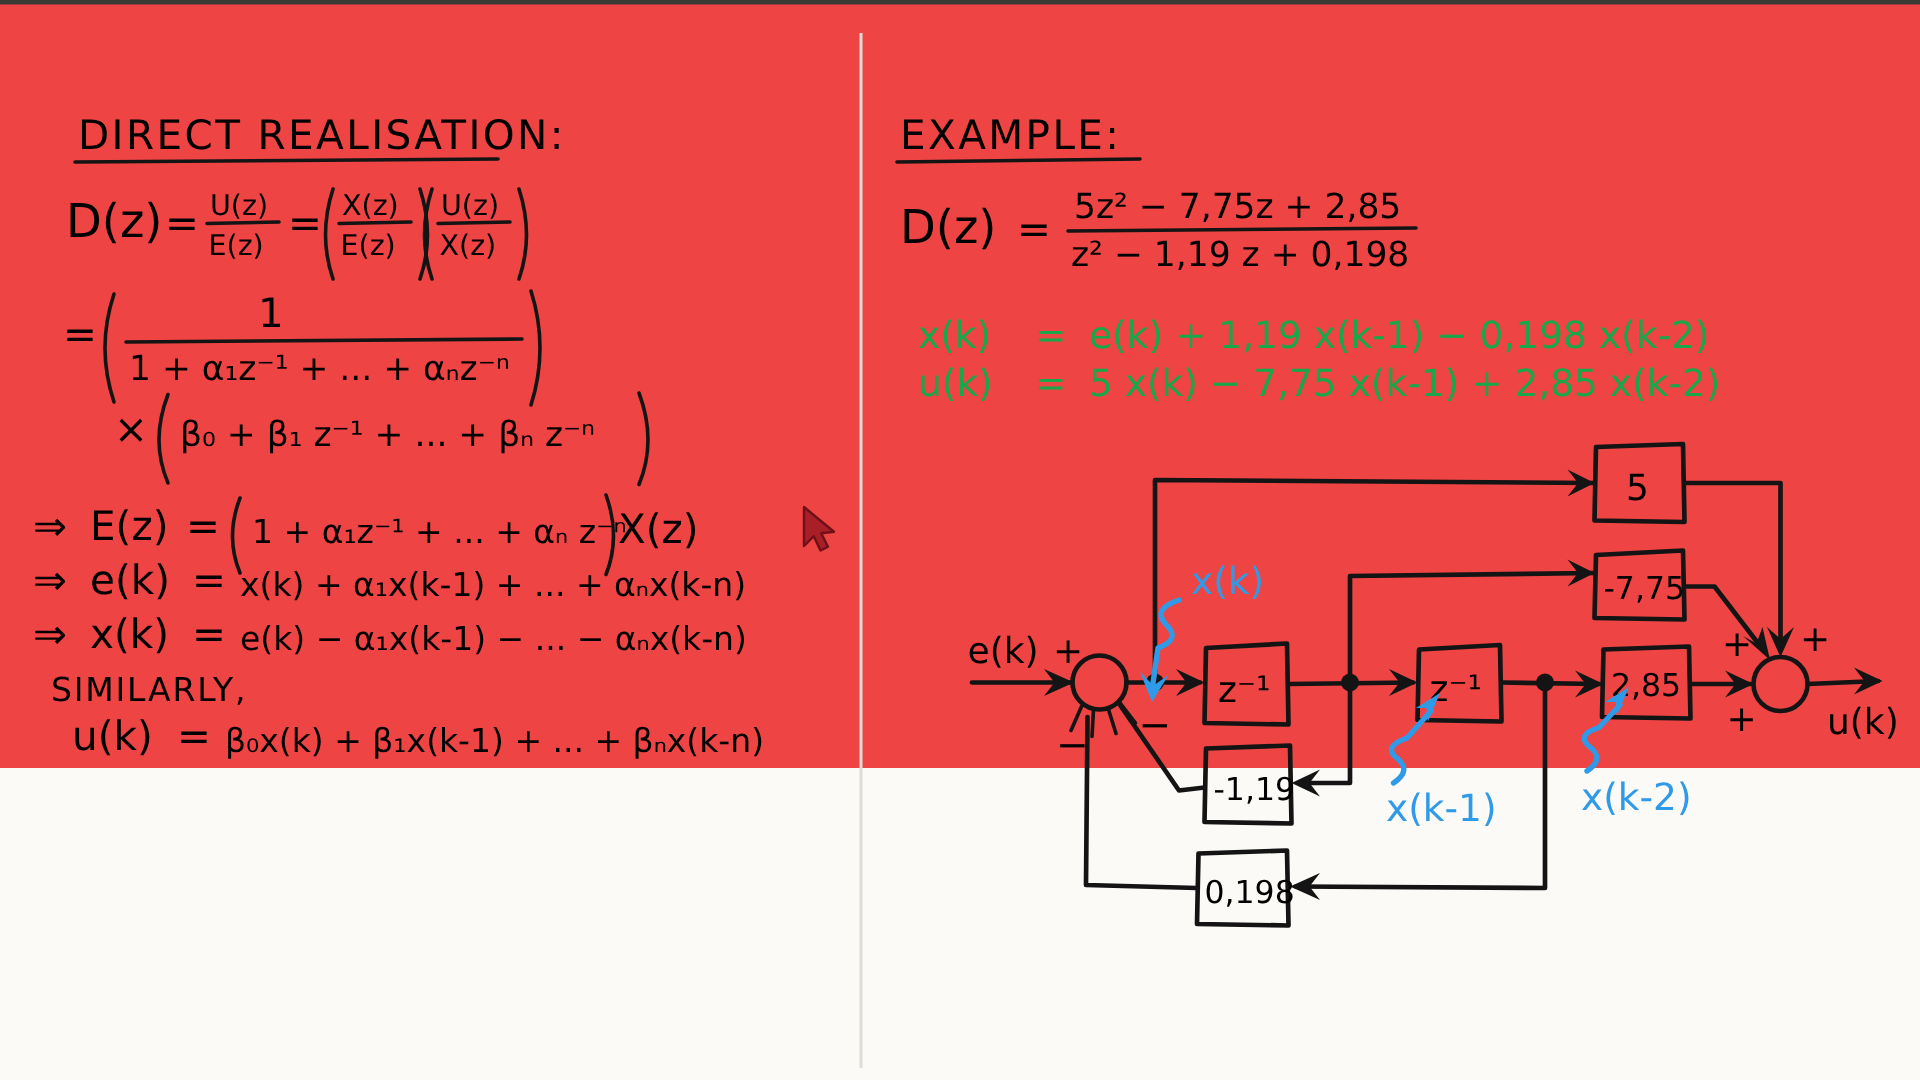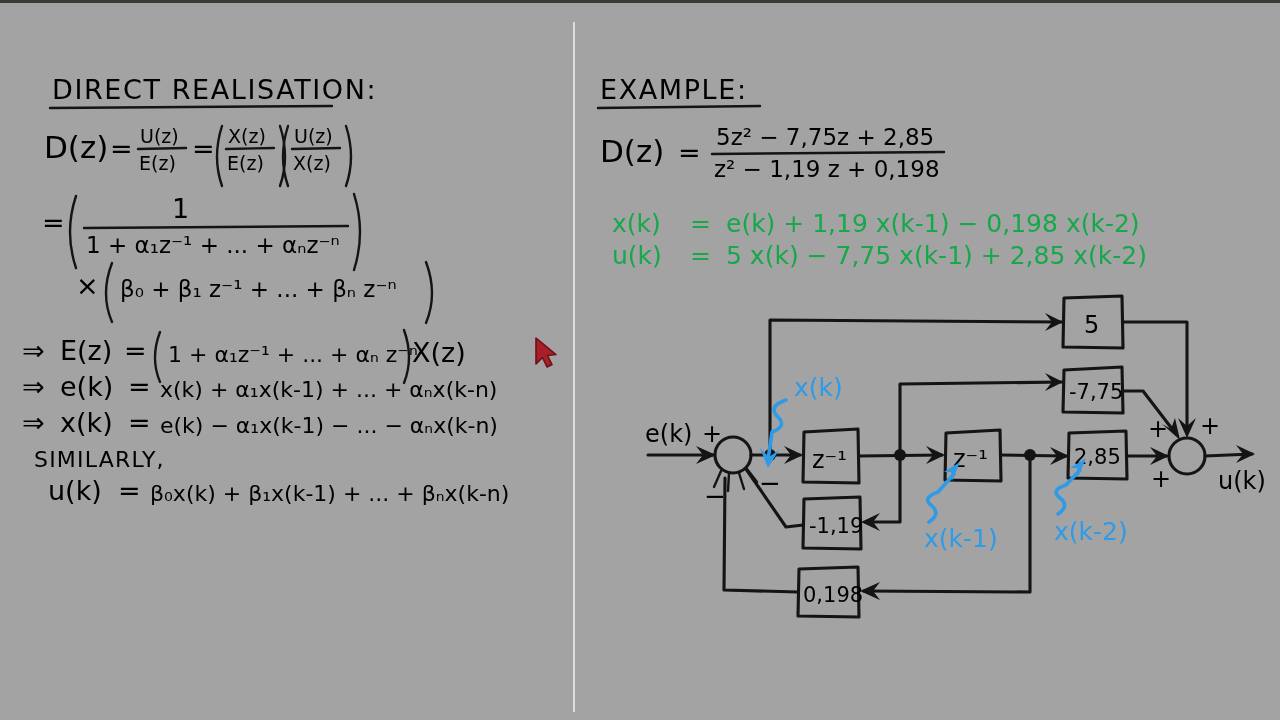--- a/index.html
+++ b/index.html
@@ -2,21 +2,21 @@
 <html><head>
 <meta charset="utf-8">
 <style>
   html,body{margin:0;padding:0;}
   body{
     width:1280px;height:720px;overflow:hidden;
     background:#fbfaf7;
     font-family:"DejaVu Sans", sans-serif;
     position:relative;
   }
-  #page{position:relative;width:1280px;height:720px;background:#a3a3a3;}
+  #page{position:relative;width:1280px;height:512px;background:#ef4444;}
   .topborder{position:absolute;left:0;top:0;width:1280px;height:3px;background:#3b3b36;}
   .divider{position:absolute;left:573px;top:22px;width:2px;height:690px;background:#dedcd6;}
   svg{position:absolute;left:0;top:0;width:1280px;height:720px;overflow:visible;}
   .ink{fill:none;stroke:#141414;stroke-width:3.1;stroke-linecap:round;stroke-linejoin:round;}
   .ink-thin{fill:none;stroke:#141414;stroke-width:2.4;stroke-linecap:round;stroke-linejoin:round;}
   .inkfill{fill:#141414;}
   .blue{fill:none;stroke:#2e9ae8;stroke-width:3.6;stroke-linecap:round;stroke-linejoin:round;}
   .bluefill{fill:#2e9ae8;}
   .green{fill:#16a84a;}
   .bluetxt{fill:#2e9ae8;}

